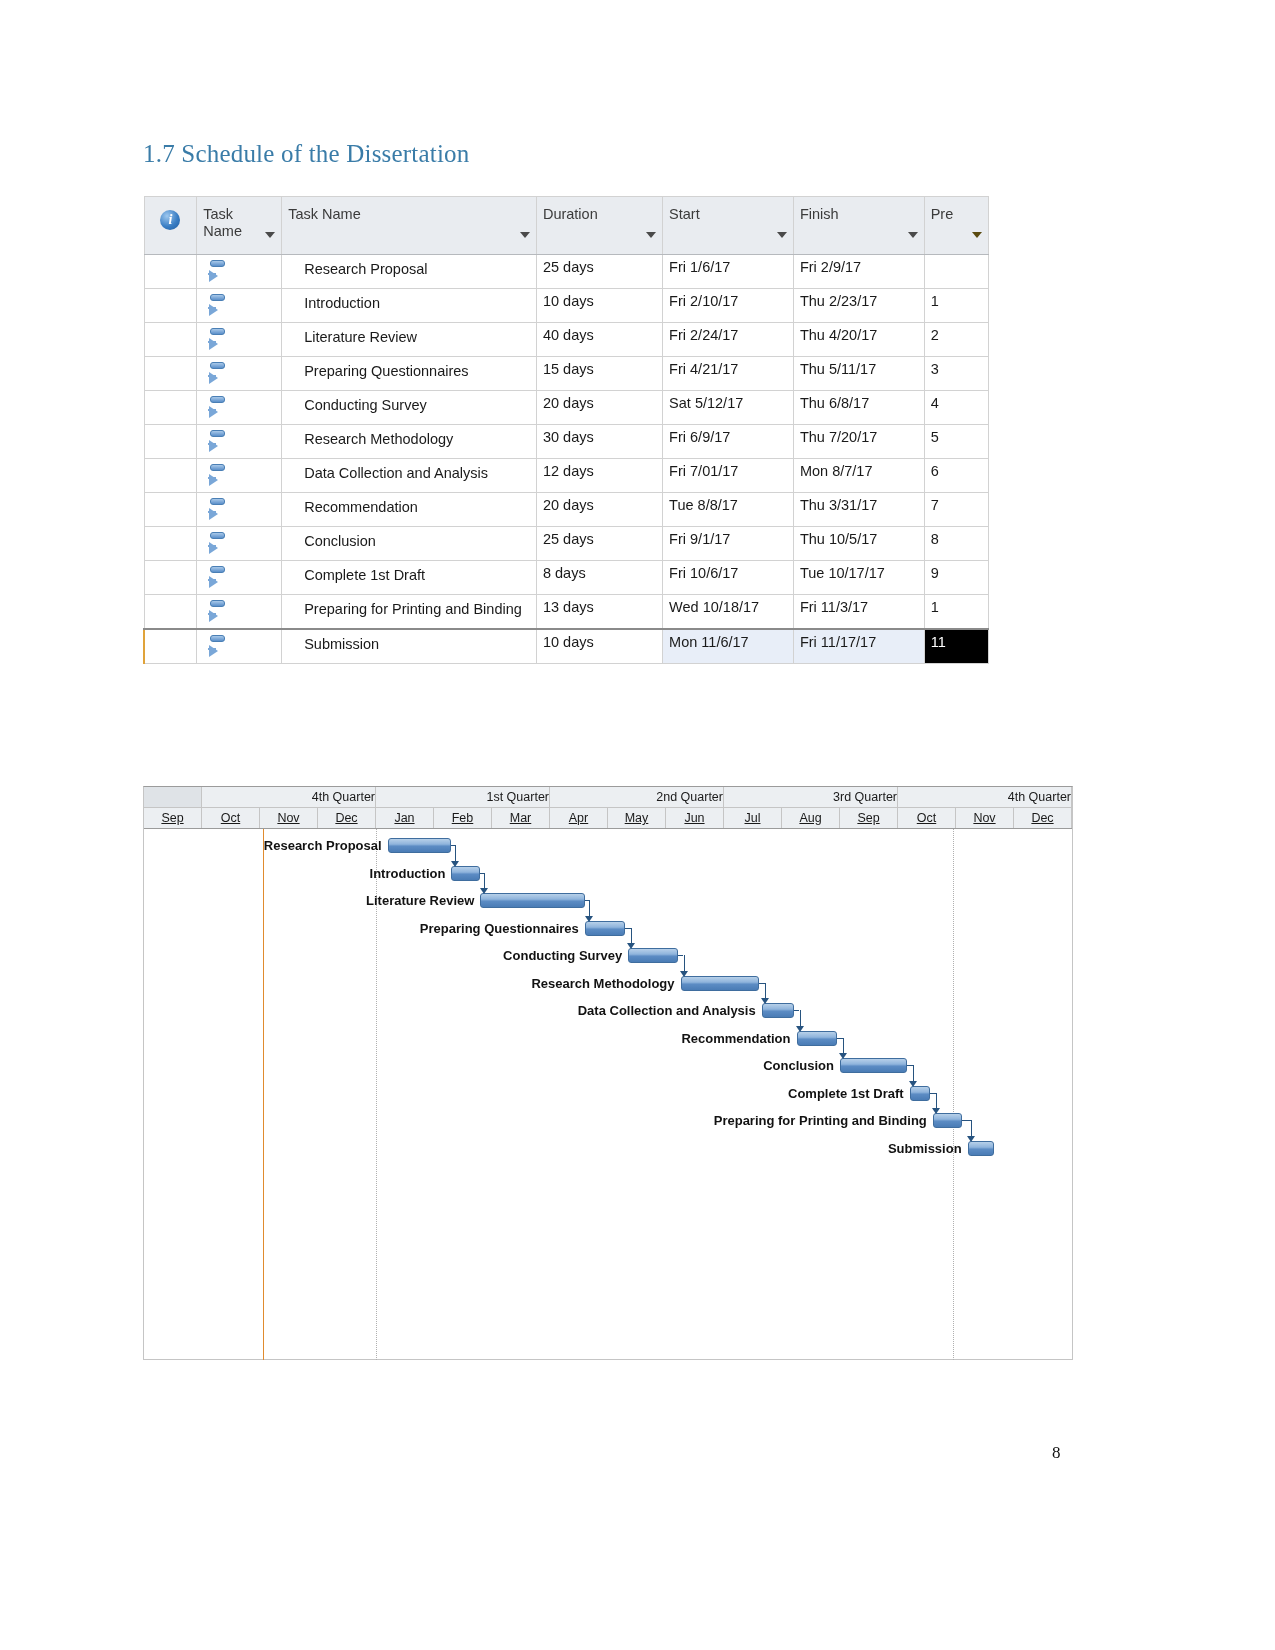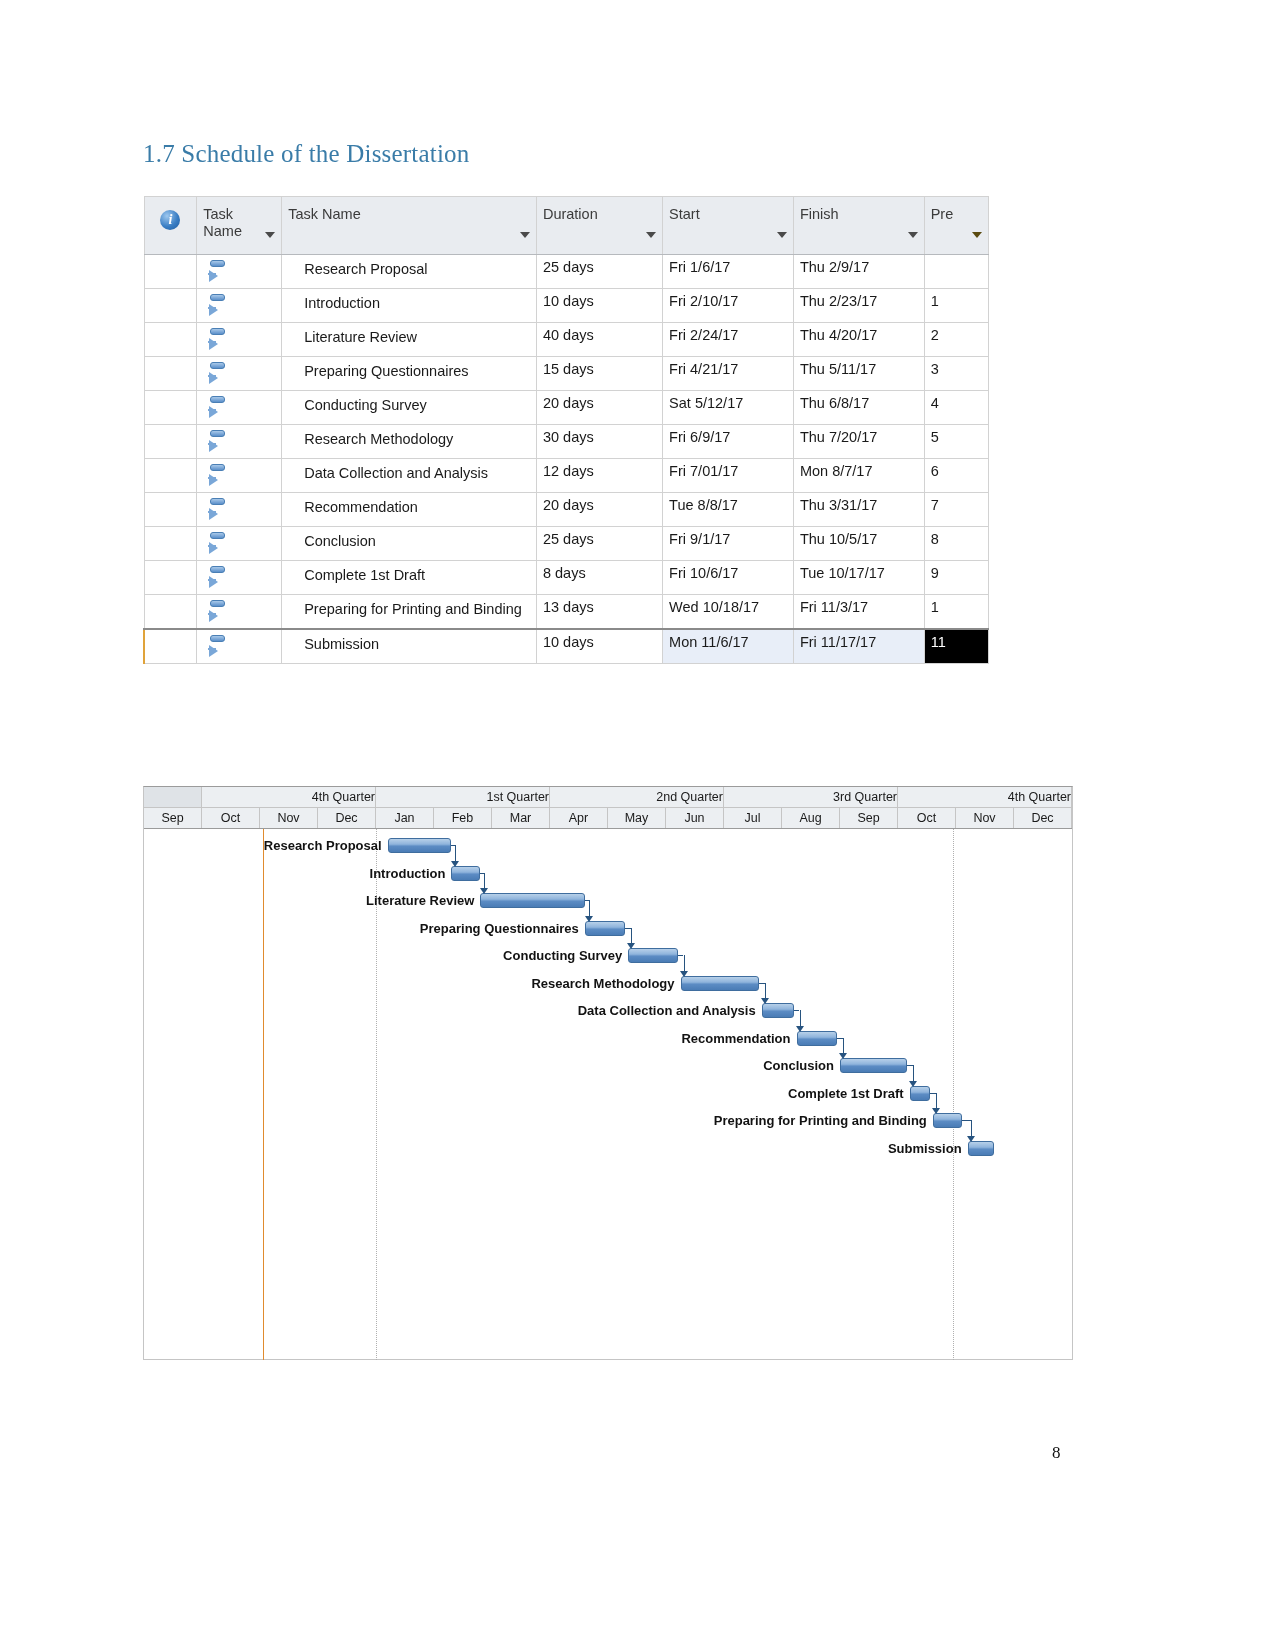--- a/index.html
+++ b/index.html
@@ -144,21 +144,21 @@
     font-size: 12.5px;
     color: #1a1a1a;
   }
   .gantt-head { position: relative; height: 42px; }
   .gantt-qrow, .gantt-mrow {
     position: absolute; left: 0; width: 100%;
     display: flex;
     background: #eceff2;
   }
   .gantt-qrow { top: 0; height: 21px; border-bottom: 1px solid #c5c5c5; text-align: right; }
-  .gantt-mrow { top: 21px; height: 21px; border-bottom: 1px solid #9b9b9b; }
+  .gantt-mrow { top: 21px; height: 21px; border-bottom: 1px solid #9b9b9b; text-decoration: underline; }
   .q-cell, .m-cell {
     border-right: 1px solid #c5c5c5;
     line-height: 20px;
     overflow: hidden;
     white-space: nowrap;
   }
   .q-cell { padding-left: 5px; }
   .m-cell { text-align: center; }
   .q-spacer, .m-spacer { border-right: 1px solid #c5c5c5; background: #dfe3e7; }
 
@@ -268,21 +268,21 @@
           <td>
             <span class="mode-icon">
               <span class="bar"></span>
               <span class="arrow-tail"></span>
               <span class="arrow"></span>
             </span>
           </td>
           <td class="c-name">Research Proposal</td>
           <td class="c-dur">25 days</td>
           <td class="c-start">Fri 1/6/17</td>
-          <td class="c-fin">Thu 2/9/17</td>
+          <td class="c-fin">Fri 2/9/17</td>
           <td class="c-pre"></td>
         </tr>
         <tr>
           <td class="c-ind"></td>
           <td>
             <span class="mode-icon">
               <span class="bar"></span>
               <span class="arrow-tail"></span>
               <span class="arrow"></span>
             </span>

